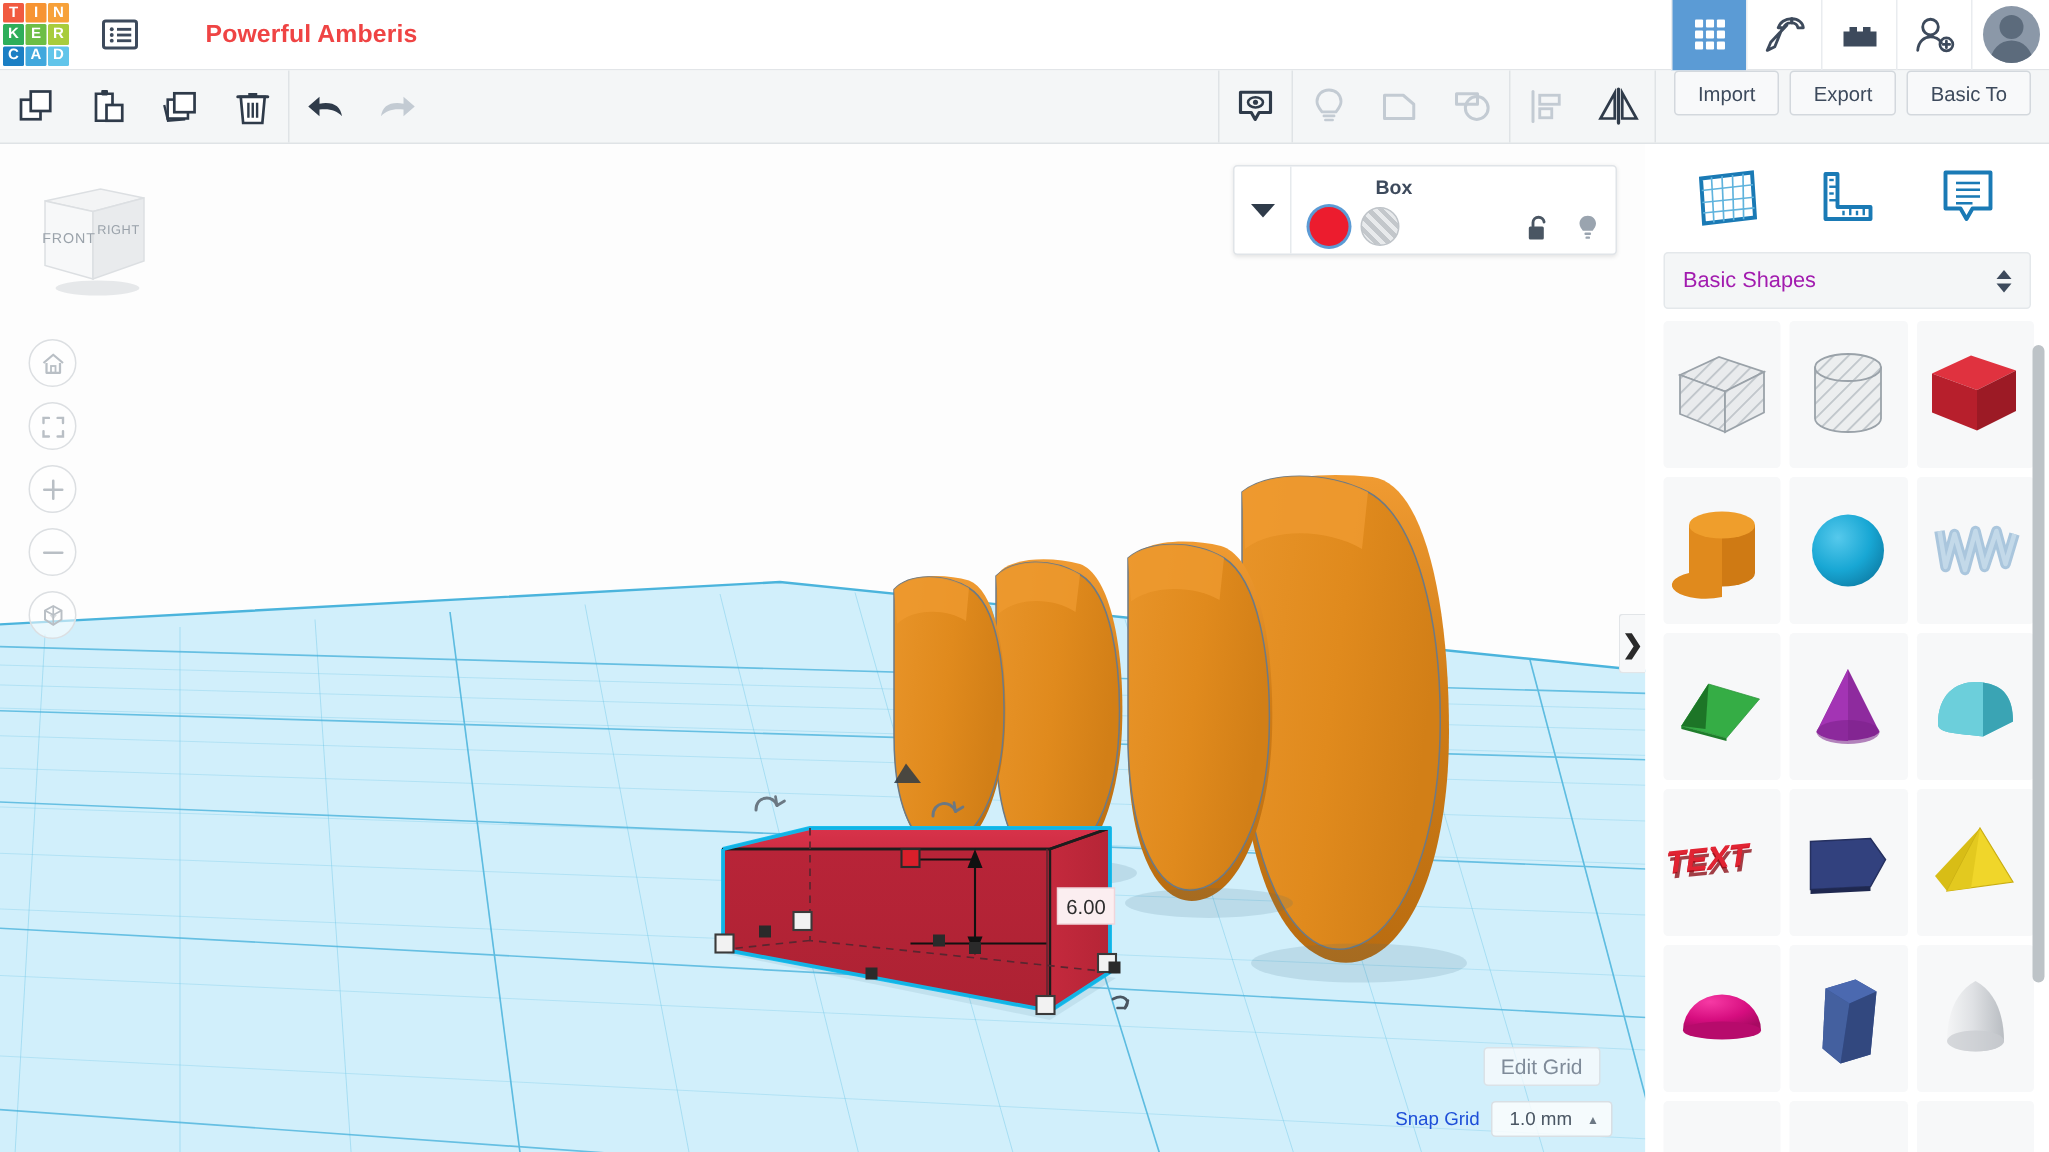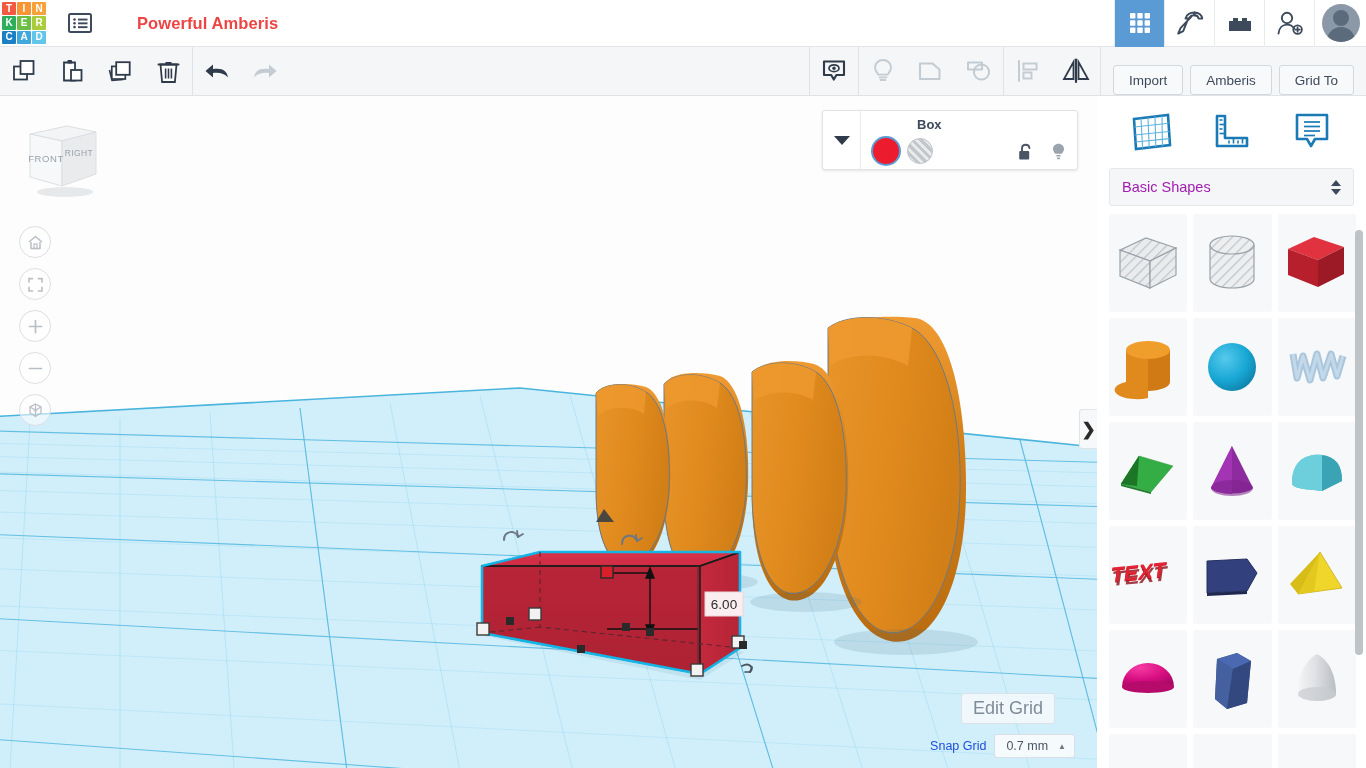--- a/index.html
+++ b/index.html
@@ -58,21 +58,21 @@
     position: absolute; left: 0; top: 47px; width: 1366px; height: 49px;
     background: #f4f6f7; border-bottom: 1px solid #dfe3e6;
     display: flex; align-items: center;
   }
   .tb-icon {
     width: 48px; height: 48px; display: flex; align-items: center; justify-content: center;
     cursor: pointer;
   }
   .tb-sep { width: 1px; height: 48px; background: #dfe3e6; }
   #tb-center { margin-left: auto; display: flex; align-items: center; height: 48px; }
-  #tb-right { display: flex; align-items: flex-end; height: 48px; padding: 0 12px; gap: 7px; }
+  #tb-right { display: flex; align-items: flex-start; height: 48px; padding: 0 12px; gap: 7px; }
   .tb-btn {
     height: 30px; padding: 0 15px; border: 1px solid #d3d8dd; border-radius: 3px;
     background: #f8f9fa; color: #3d4a5c; font-size: 13.5px; cursor: pointer;
     display: flex; align-items: center; font-family: "Liberation Sans", sans-serif;
   }
 
   
   #canvas {
     position: absolute; left: 0; top: 96px; width: 1097px; height: 672px;
     background: #fdfdfd; overflow: hidden;
@@ -89,22 +89,22 @@
 
   #shapes-collapse {
     position: absolute; right: 0; top: 313px; width: 18px; height: 40px;
     background: #f7f8f9; border: 1px solid #e2e5e8; border-right: none;
     border-radius: 3px 0 0 3px; display: flex; align-items: center; justify-content: center;
     cursor: pointer; font-size: 17px; color: #2a2a2a; font-weight: bold;
   }
 
   
   #edit-grid {
-    position: absolute; right: 42px; bottom: 44px;
-    font-size: 18px; color: #7f8b99; padding: 4px 11px;
+    position: absolute; right: 30px; bottom: 44px;
+    font-size: 14px; color: #7f8b99; padding: 4px 11px;
     border: 1px solid rgba(210,216,222,.7); border-radius: 3px;
     background: rgba(250,251,252,.75); cursor: pointer;
   }
   #snap-row {
     position: absolute; right: 22px; bottom: 10px;
     display: flex; align-items: center; gap: 8px;
   }
   #snap-label { font-size: 12.5px; color: #1d4ed8; }
   #snap-val {
     font-size: 12.5px; color: #4a5663; padding: 4px 8px 4px 11px;
@@ -328,22 +328,22 @@
           <path d="M13.5 5 V22 H4 Z" fill="none" stroke="#2f3b4a" stroke-width="1.8"></path>
           <path d="M18.5 5 V22 H28 Z" fill="none" stroke="#2f3b4a" stroke-width="1.8"></path>
           <path d="M16 2.5 V25" stroke="#2f3b4a" stroke-width="2.2" stroke-linecap="round"></path>
         </svg>
       </div>
       <div class="tb-sep"></div>
     </div>
 
     <div id="tb-right">
       <div class="tb-btn">Import</div>
-      <div class="tb-btn">Amberis</div>
-      <div class="tb-btn">Grid To</div>
+      <div class="tb-btn">Export</div>
+      <div class="tb-btn">Basic To</div>
     </div>
   </div>
 
   <div id="canvas">
 
     <svg id="ground" viewBox="0 0 1097 672">
       <defs>
         <linearGradient id="gBoxTop" x1="0" y1="0" x2="0" y2="1">
           <stop offset="0" stop-color="#d8334a"></stop>
             <stop offset="1" stop-color="#cf2d44"></stop>
@@ -582,21 +582,21 @@
         <path d="M9.5 12 l2.4 -3 h-4.8 Z" fill="#b9bfc5" opacity=".6"></path>
       </svg>
     </div>
 
     <div id="shapes-collapse">❯</div>
 
     <div id="edit-grid">Edit Grid</div>
     <div id="snap-row">
       <span id="snap-label">Snap Grid</span>
       <span id="snap-val">
-        <span>0.7 mm</span>
+        <span>1.0 mm</span>
         <span class="caret">▲</span>
       </span>
     </div>
   </div>
 
   <div id="shape-panel">
     <div id="sp-collapse">
       <svg width="18" height="12" viewBox="0 0 18 12">
         <polygon points="1,2 17,2 9,11" fill="#2f3b4a"></polygon>
       </svg>

